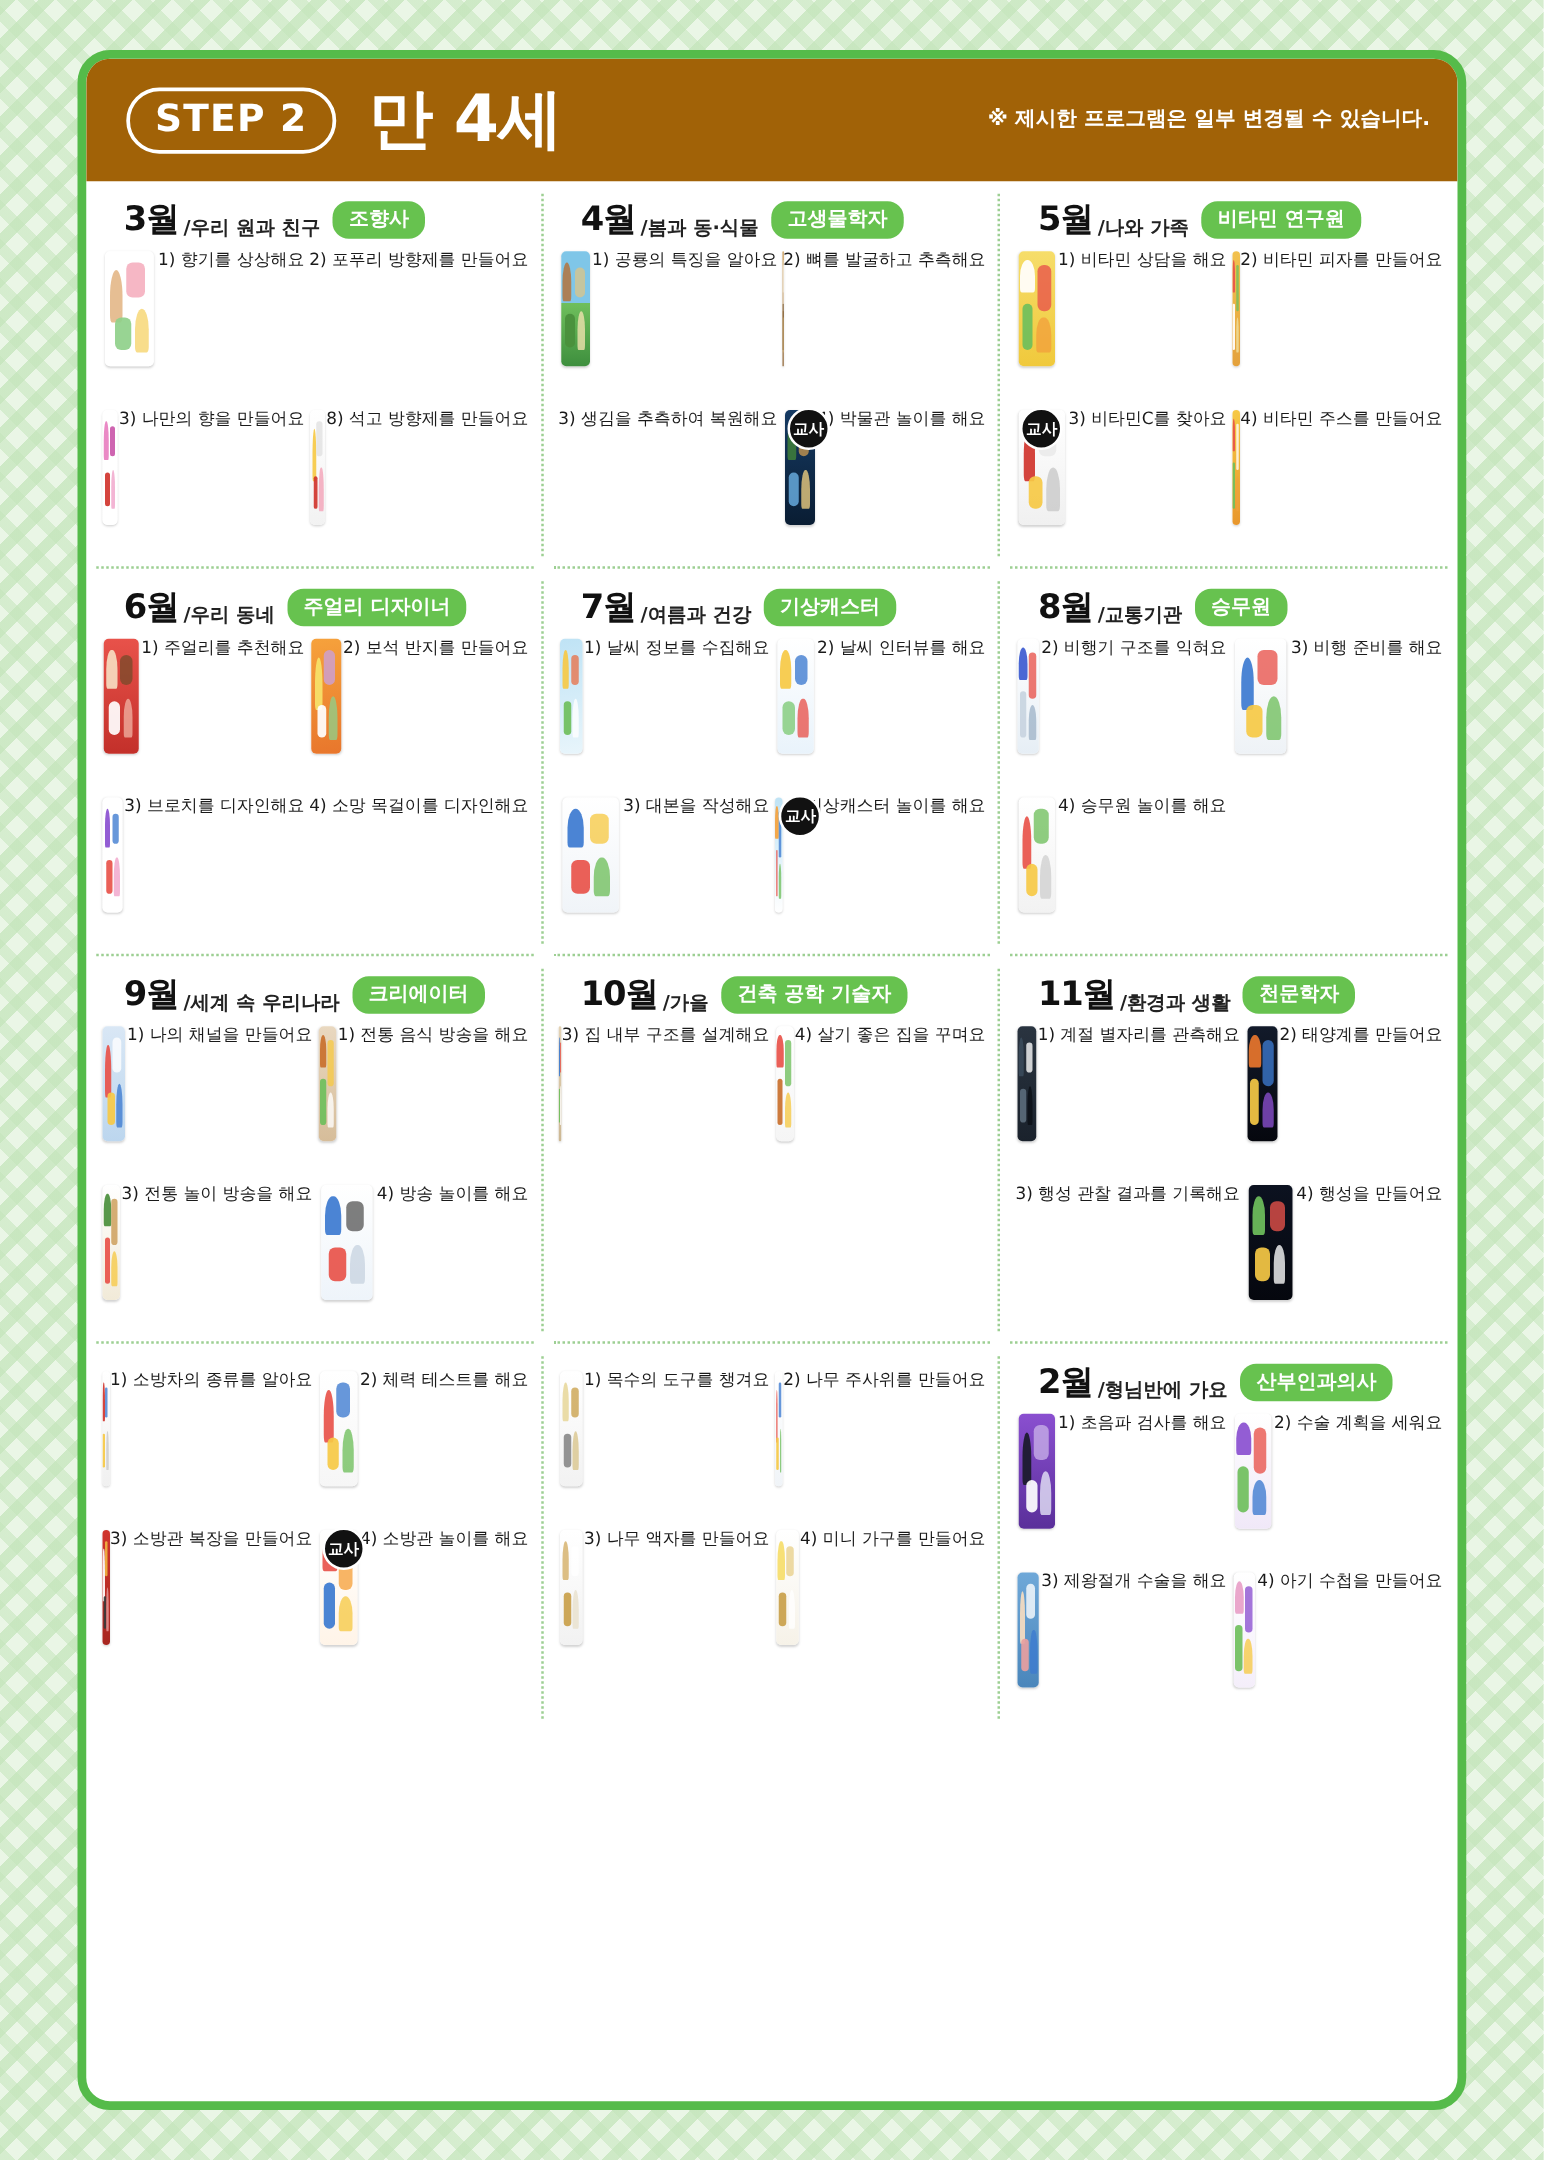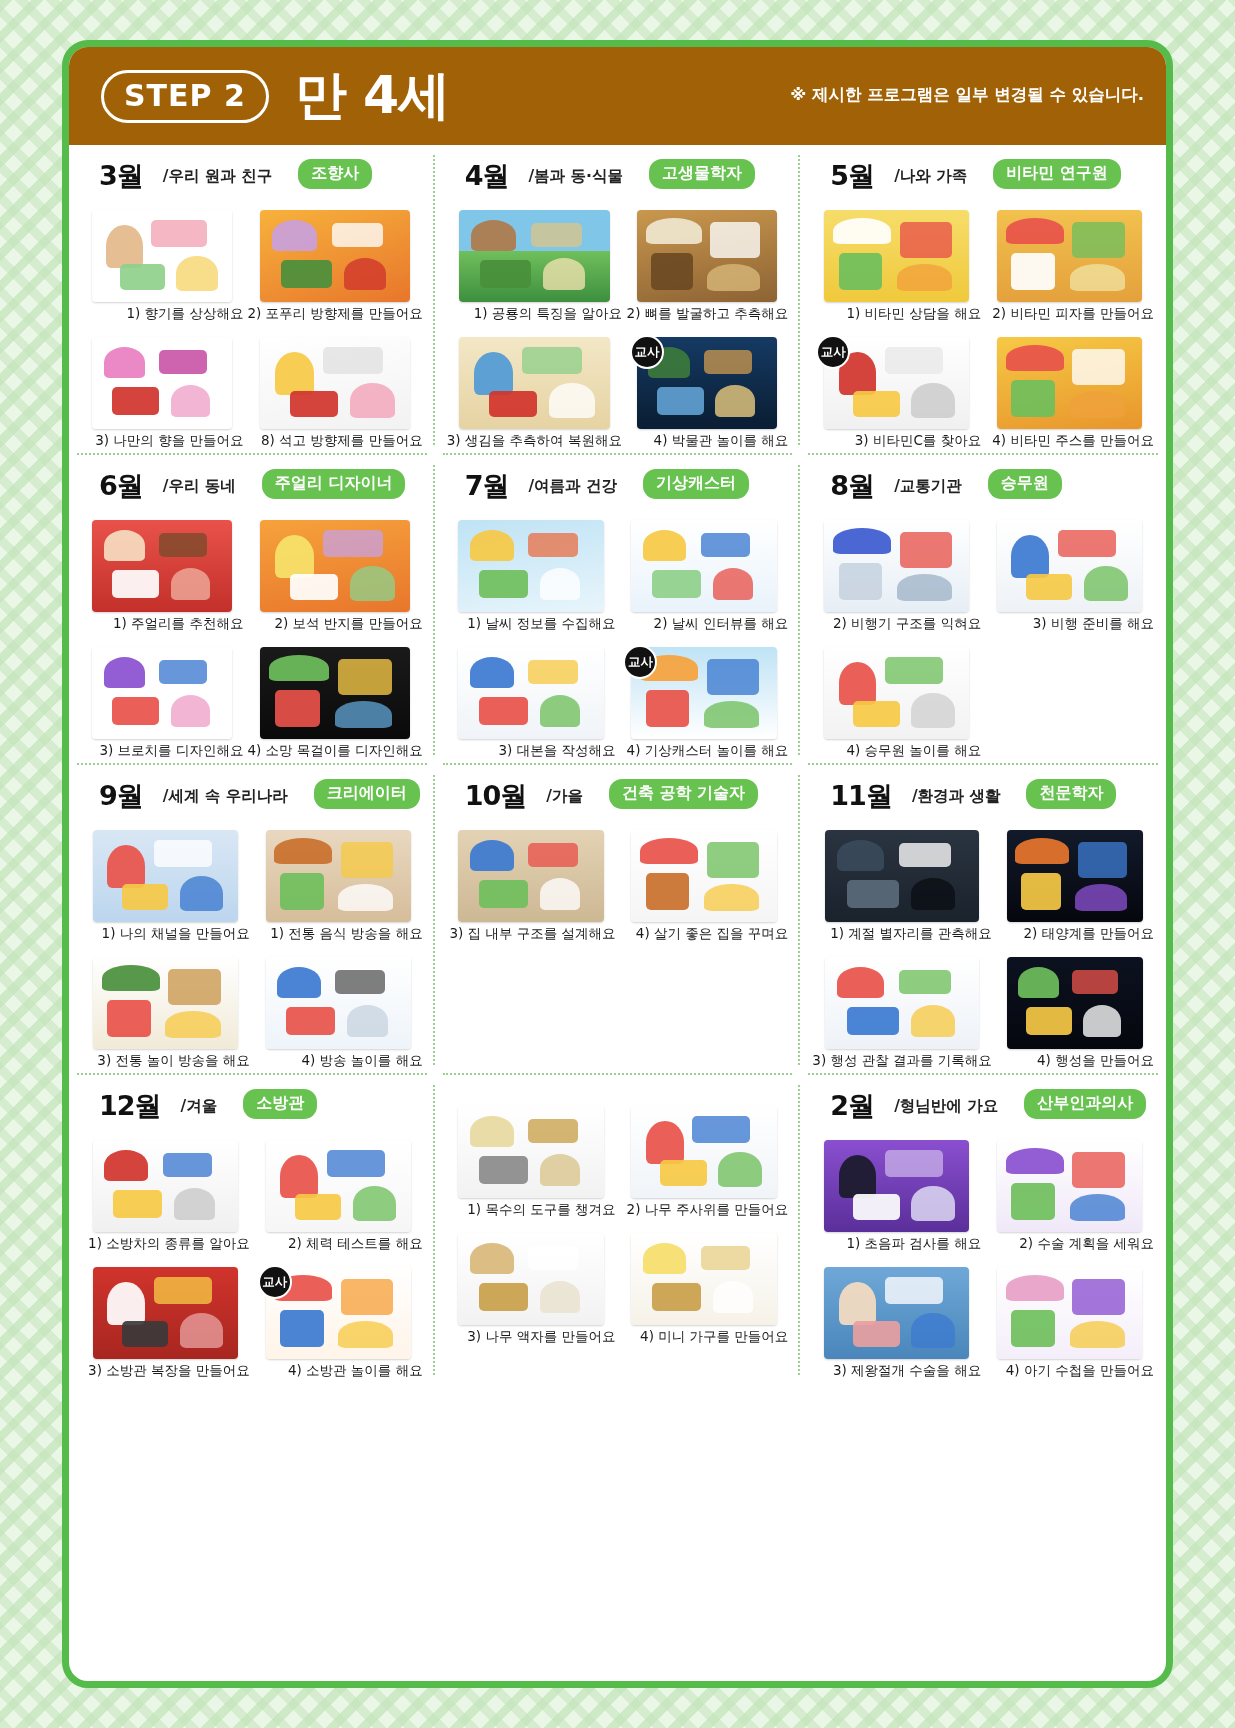--- a/index.html
+++ b/index.html
@@ -91,22 +91,22 @@
   .cell.sep-bottom::before {
     content: "";
     position: absolute;
     left: 8px; right: 8px; bottom: 0;
     border-top: 2px dotted #9dcf93;
   }
 
   
   .card-head {
     display: flex;
-    align-items: center;
-    gap: 20px;
+    align-items: flex-end;
+    gap: 4px;
     padding-left: 18px;
     height: 34px;
   }
   .month {
     font-size: 27px;
     font-weight: bold;
     color: #111111;
     letter-spacing: -1px;
   }
   .theme {
@@ -132,22 +132,22 @@
     display: grid;
     grid-template-columns: 1fr 1fr;
     grid-template-rows: 1fr 1fr;
     row-gap: 2px;
     column-gap: 4px;
     margin-top: 4px;
     height: 252px;
   }
   .act {
     display: flex;
-    flex-direction: column;
-    align-items: flex-end;
+    flex-direction: row;
+    align-items: flex-start;
     justify-content: flex-end;
   }
   .act-img {
     position: relative;
     width: 100%;
     height: 96px;
     display: flex;
     align-items: flex-end;
     justify-content: center;
   }
@@ -646,25 +646,20 @@
                   <div class="s2" style="left: 48%; top: 14%; width: 34%; height: 26%; background: rgb(232, 82, 74); opacity: 0.78; border-radius: 5px;"></div>
                   <div class="s3" style="left: 14%; top: 54%; width: 34%; height: 30%; background: rgb(246, 201, 69); opacity: 0.92; border-radius: 5px;"></div>
                   <div class="s4" style="left: 56%; top: 52%; width: 28%; height: 34%; background: rgb(255, 255, 255); opacity: 0.78; border-radius: 50% 50% 14% 14%;"></div>
                 </div>
               </div>
               <div class="act-label">4) 행성을 만들어요</div>
             </div>
           </div>
         </div>
         <div class="cell sep-right">
-          <div class="card-head">
-            <span class="month">12월</span>
-            <span class="theme">/겨울</span>
-            <span class="job-tag">소방관</span>
-          </div>
           <div class="acts">
             <div class="act">
               <div class="act-img">
                 <div class="ph" style="background: linear-gradient(rgb(255, 255, 255), rgb(240, 240, 240)); box-shadow: rgba(0, 0, 0, 0.18) 0px 1px 2px;">
                   <div class="s1" style="left: 8%; top: 10%; width: 30%; height: 34%; background: rgb(208, 52, 44); opacity: 0.92; border-radius: 50% 50% 14% 14%;"></div>
                   <div class="s2" style="left: 48%; top: 14%; width: 34%; height: 26%; background: rgb(60, 122, 208); opacity: 0.78; border-radius: 5px;"></div>
                   <div class="s3" style="left: 14%; top: 54%; width: 34%; height: 30%; background: rgb(246, 201, 69); opacity: 0.92; border-radius: 5px;"></div>
                   <div class="s4" style="left: 56%; top: 52%; width: 28%; height: 34%; background: rgb(200, 200, 200); opacity: 0.78; border-radius: 50% 50% 14% 14%;"></div>
                 </div>
               </div>

